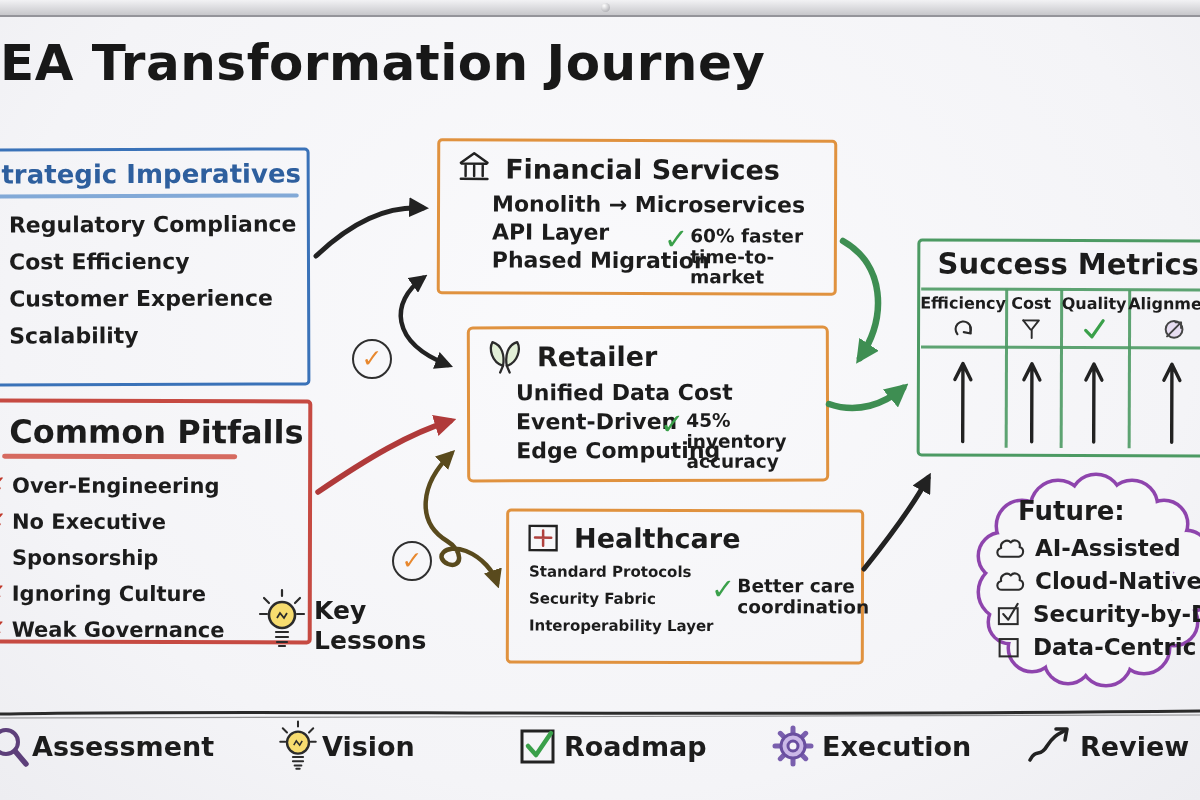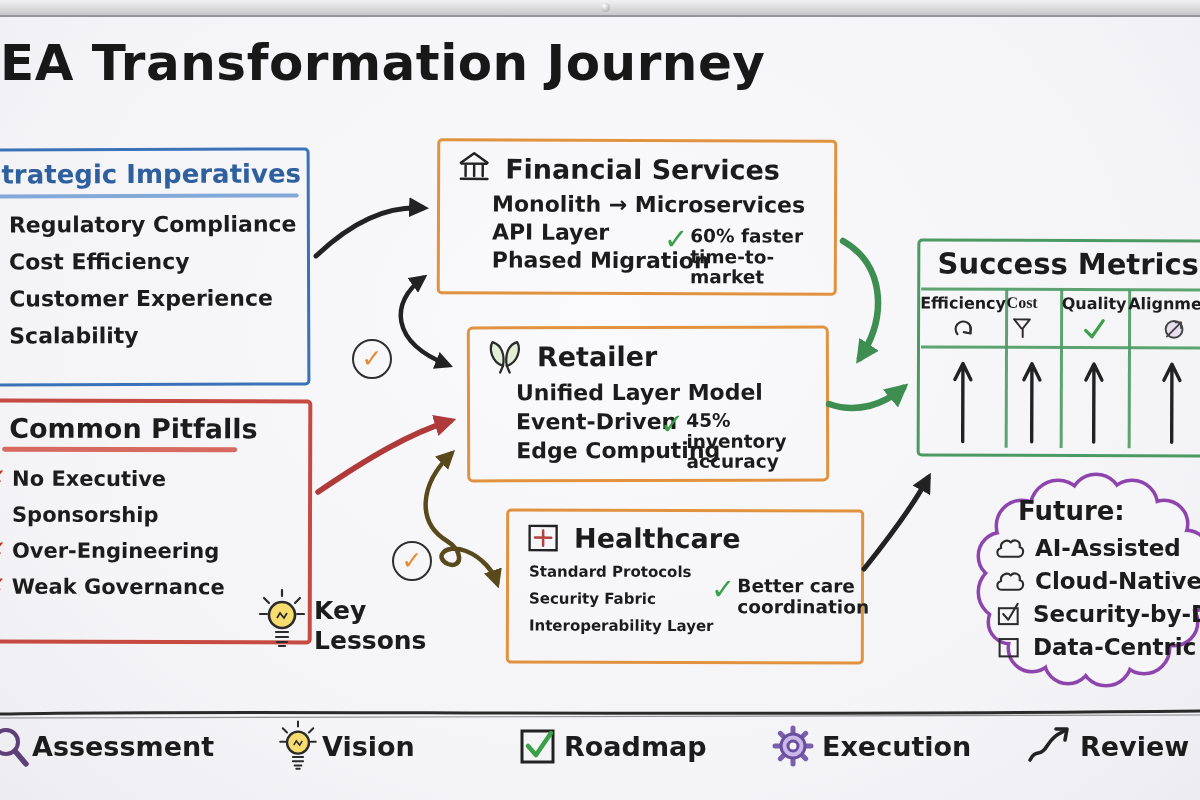--- a/index.html
+++ b/index.html
@@ -19,21 +19,21 @@
   .si-title{font-size:26px;font-weight:700;color:#2e5f9e;margin-left:-14px;white-space:nowrap;}
   .si-rule{height:4px;background:#6d9bd1;border-radius:2px;margin:5px 0 8px -6px;opacity:.85;}
   .check-list{list-style:none;margin:0;padding:0;}
   .check-list li{display:flex;align-items:baseline;font-weight:600;}
   .si-box li{font-size:22px;line-height:37px;}
   .mark{width:24px;flex:0 0 24px;margin-left:-12px;font-weight:700;}
   .mark.blue{color:#2e5f9e;}
   .mark.red{color:#c0392b;}
   
   .cp-box{left:-20px;top:399px;width:332px;height:245px;border:4px solid #c64a42;transform:rotate(.15deg);padding:10px 8px 8px 16px;box-sizing:border-box;}
-  .cp-title{font-size:27px;font-weight:700;margin-left:9px;white-space:nowrap;}
+  .cp-title{font-size:32px;font-weight:700;margin-left:9px;white-space:nowrap;}
   .cp-rule{width:235px;height:5px;background:#d66a60;border-radius:3px;margin:3px 0 9px 2px;}
   .cp-box li{font-size:21px;line-height:36px;}
   
   .case-box{border:3.5px solid #e0923f;border-radius:5px;box-sizing:border-box;}
   .fs-box{left:437px;top:139px;width:400px;height:156px;transform:rotate(.2deg);}
   .rt-box{left:467px;top:326px;width:362px;height:156px;transform:rotate(-.15deg);border-radius:6px;}
   .hc-box{left:506px;top:509px;width:358px;height:155px;transform:rotate(.15deg);}
   .case-head{display:flex;align-items:center;gap:11px;padding:8px 0 1px 14px;font-size:27px;font-weight:700;white-space:nowrap;}
   .case-points{list-style:none;margin:2px 0 0 0;padding:0;font-weight:600;}
   .fs-box .case-points{margin-left:52px;font-size:22px;line-height:28px;}
@@ -101,25 +101,29 @@
         </li>
     </ul>
   </div>
 
   <div class="abs sketch-box cp-box">
     <div class="cp-title">Common Pitfalls</div>
     <div class="cp-rule"></div>
     <ul class="check-list">
       <li>
           <span class="mark red">✗</span>
+          <span>Over-Engineering</span>
+        </li>
+      <li>
+          <span class="mark red">✗</span>
           <span>No Executive Sponsorship</span>
         </li>
       <li>
           <span class="mark red">✗</span>
-          <span>Over-Engineering</span>
+          <span>Ignoring Culture</span>
         </li>
       <li>
           <span class="mark red">✗</span>
           <span>Weak Governance</span>
         </li>
     </ul>
   </div>
 
   <div class="abs case-box fs-box">
     <div class="case-head">
@@ -149,21 +153,21 @@
       <svg width="42" height="38" viewBox="0 0 42 40">
         <g stroke="#2b2b2b" stroke-width="2.4" stroke-linejoin="round" stroke-linecap="round">
           <path d="M19,30 C7,26 4,12 8,5 C18,8 21,19 19,30 Z" fill="#e2efd7"></path>
           <path d="M23,30 C35,26 38,12 34,5 C24,8 21,19 23,30 Z" fill="#e2efd7"></path>
           <path d="M19,30 L16,37 M23,30 L26,37" fill="none"></path>
         </g>
       </svg>
       <span>Retailer</span>
     </div>
     <ul class="case-points">
-      <li>Unified Layer Model</li>
+      <li>Unified Data Cost</li>
       <li>Event-Driven</li>
       <li>Edge Computing</li>
     </ul>
     <div class="case-outcome">
       <span class="outcome-check">✓</span>
       <span class="outcome-text">45% inventory accuracy</span>
     </div>
   </div>
 
   <div class="abs case-box hc-box">
@@ -193,21 +197,21 @@
     <div class="sm-vline" style="left:140px;"></div>
     <div class="sm-vline" style="left:208px;"></div>
 
     <div class="sm-col" style="left:0;width:85px;">
       <div class="sm-label">Efficiency</div>
       <svg class="sm-icon" width="28" height="26" viewBox="0 0 40 40" style="margin:2px auto 0;">
         <path d="M12,28 A11,11 0 1 1 30,26" fill="none" stroke="#2b2b2b" stroke-width="3" stroke-linecap="round"></path>
         <path d="M30,16 L31,27 L21,25" fill="none" stroke="#2b2b2b" stroke-width="3" stroke-linecap="round" stroke-linejoin="round"></path>
       </svg>
     </div>
-    <div class="sm-col" style="left:68px;width:68px;font-family:Liberation Serif, serif;">
+    <div class="sm-col" style="left:77px;width:68px;">
       <div class="sm-label">Cost</div>
       <svg class="sm-icon" width="26" height="26" viewBox="0 0 40 40" style="margin:2px auto 0;">
         <path d="M8,7 H32 L21,21 V34" fill="none" stroke="#2b2b2b" stroke-width="3" stroke-linecap="round" stroke-linejoin="round"></path>
         <path d="M8,7 L19,21" fill="none" stroke="#2b2b2b" stroke-width="3" stroke-linecap="round"></path>
       </svg>
     </div>
     <div class="sm-col" style="left:140px;width:68px;">
       <div class="sm-label">Quality</div>
       <svg class="sm-icon" width="28" height="26" viewBox="0 0 40 40" style="margin:2px auto 0;">
         <path d="M8,22 L17,31 L33,8" fill="none" stroke="#3aa04a" stroke-width="4.5" stroke-linecap="round" stroke-linejoin="round"></path>

